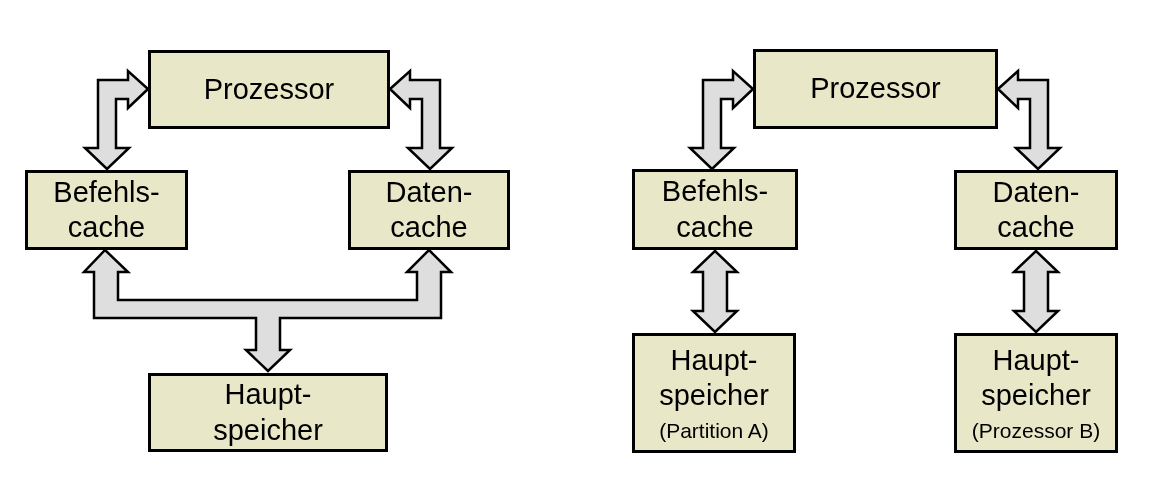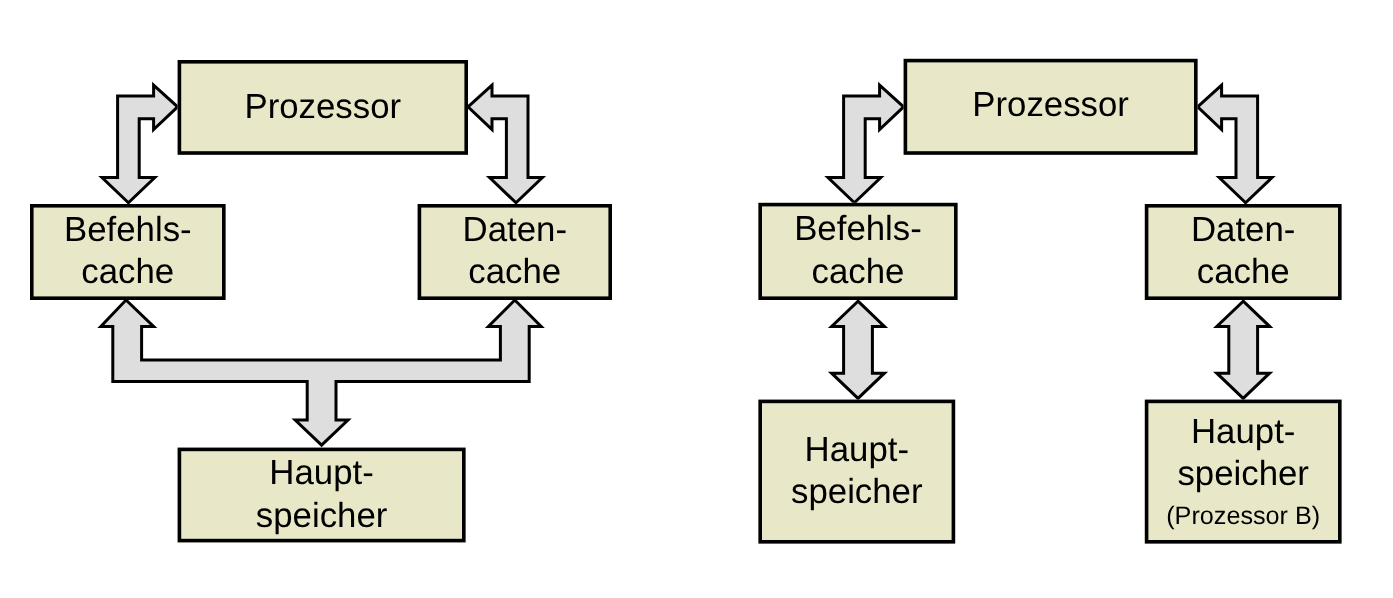--- a/index.html
+++ b/index.html
@@ -96,20 +96,21 @@
     <span class="label">Befehls-
 cache</span>
   </div>
   <div class="box" style="left:954px; top:170px; width:164px; height:80px;">
     <span class="label">Daten-
 cache</span>
   </div>
   <div class="box" style="left:632px; top:333px; width:164px; height:120px;">
     <span class="label">Haupt-
 speicher</span>
+    <span class="sublabel">(Partition A)</span>
   </div>
   <div class="box" style="left:954px; top:333px; width:164px; height:120px;">
     <span class="label">Haupt-
 speicher</span>
     <span class="sublabel">(Prozessor B)</span>
   </div>
 
 </div>
 
 </body></html>

